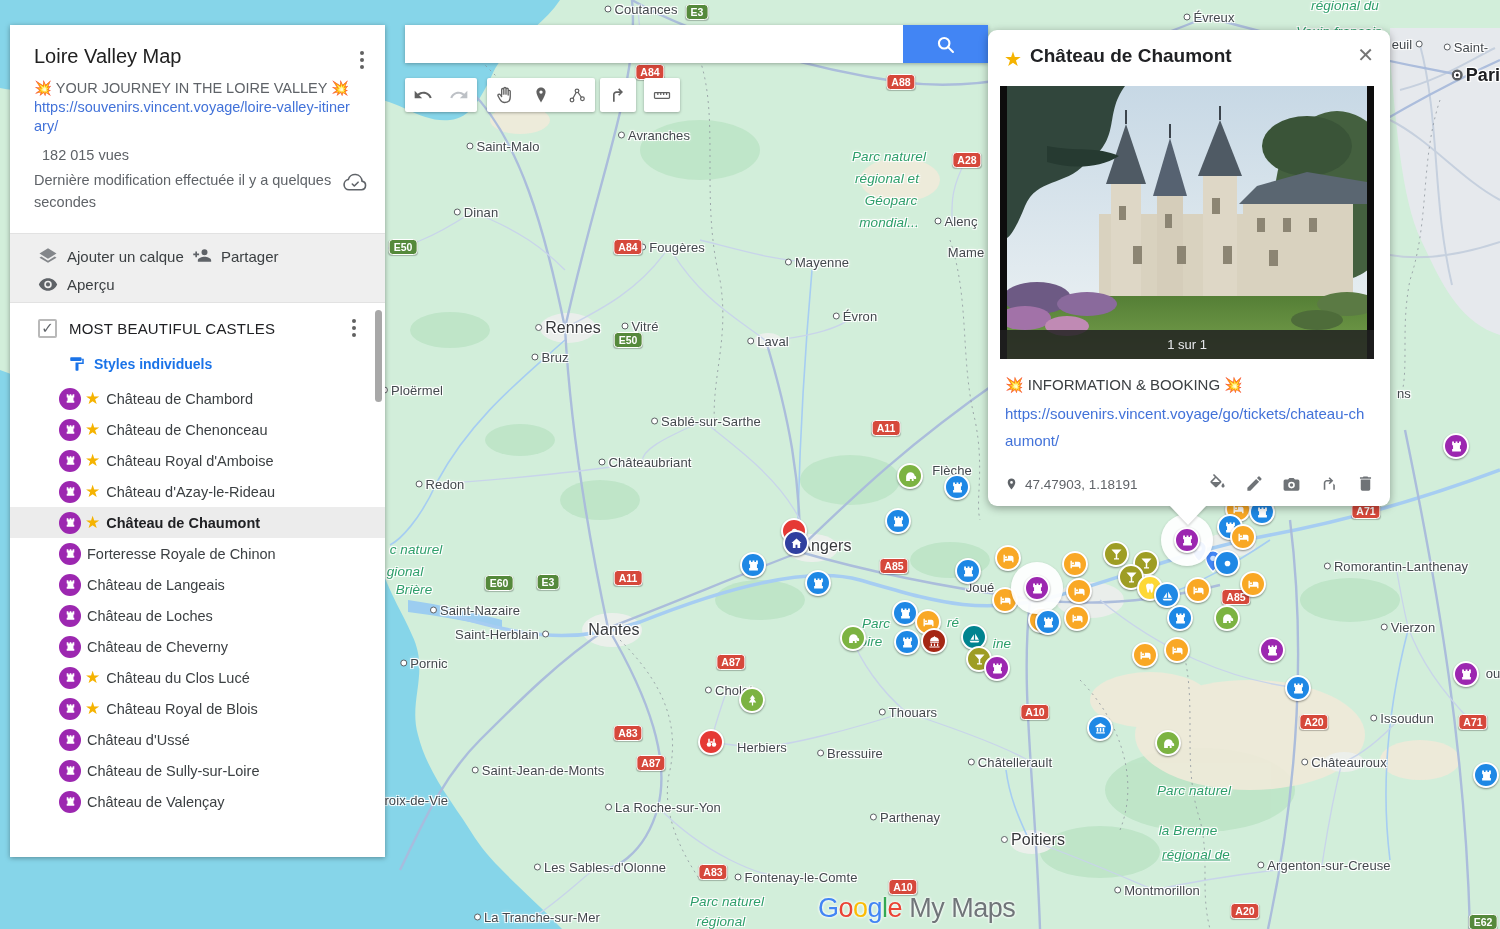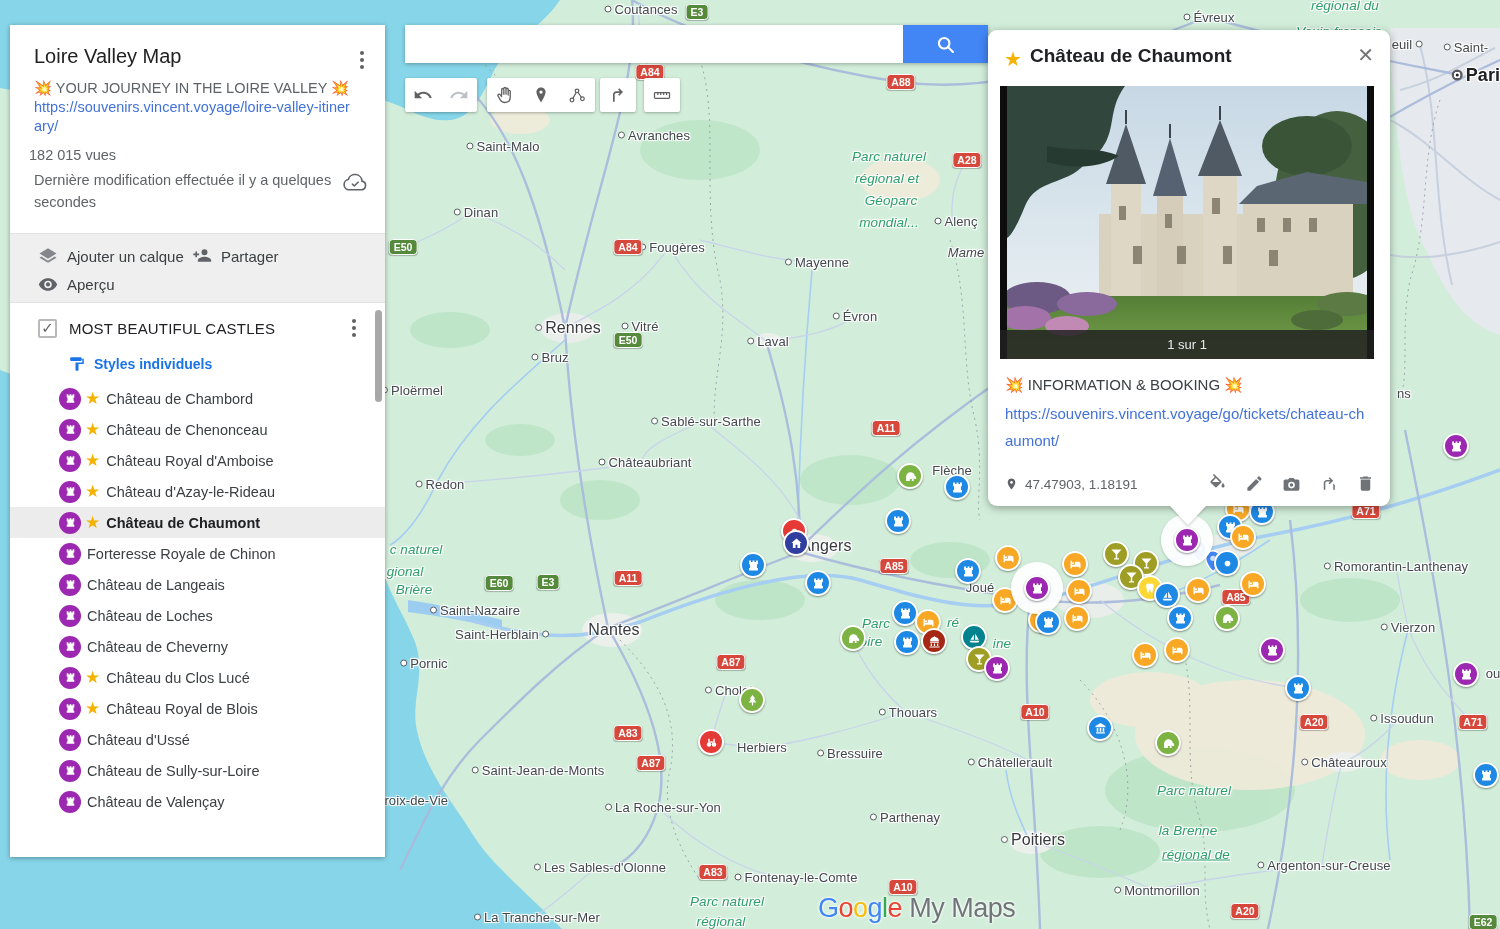--- a/index.html
+++ b/index.html
@@ -49,21 +49,21 @@
   
   #sidebar{position:absolute;left:10px;top:25px;width:375px;height:832px;background:#fff;z-index:11;
       box-shadow:0 1px 5px rgba(0,0,0,.35);}
   #sb-title{position:absolute;left:24px;top:20px;font-size:20px;color:#212121;}
   .kebab{position:absolute;width:18px;height:22px;display:flex;flex-direction:column;
       align-items:center;justify-content:center;gap:3px;cursor:pointer;}
   .kebab i{width:4px;height:4px;border-radius:50%;background:#616161;}
   #sb-kebab{right:14px;top:24px;}
   #sb-desc{position:absolute;left:24px;top:54px;width:322px;font-size:14.5px;color:#5f6368;line-height:19px;}
   #sb-desc a{color:#4272d9;text-decoration:none;word-break:break-all;line-height:19px;}
-  #sb-views{position:absolute;left:19px;top:122px;font-size:14.5px;color:#5f6368;}
+  #sb-views{position:absolute;left:32px;top:122px;font-size:14.5px;color:#5f6368;}
   #sb-mod{position:absolute;left:24px;top:144px;width:306px;font-size:14.5px;color:#5f6368;line-height:22px;}
   #cloud-ic{position:absolute;right:18px;top:146px;}
   #sb-actions{position:absolute;left:0;top:208px;width:100%;height:68px;background:#efefef;
       border-top:1px solid #e2e2e2;border-bottom:1px solid #e2e2e2;}
   .act{position:absolute;display:flex;align-items:center;gap:9px;font-size:15px;color:#3c4043;cursor:pointer;}
   .act svg{width:20px;height:20px;fill:#5f6368;}
   #act-layer{left:28px;top:12px;} #act-share{left:182px;top:12px;} #act-preview{left:28px;top:40px;}
   #layer-head{position:absolute;left:28px;top:294px;display:flex;align-items:center;gap:12px;}
   #layer-cb{width:15px;height:15px;border:2px solid #b9b9b9;border-radius:2px;background:#fff;
       color:#5f6368;font-size:15px;line-height:13px;text-align:center;cursor:pointer;font-weight:bold;}
@@ -277,21 +277,21 @@
       <div class="lbl p" style="left: 1339px; top: 31px;">Vexin français</div>
       <div class="lbl" style="left: 1407px; top: 44px;">euil<span class="ldot r"></span></div>
       <div class="lbl" style="left: 1466px; top: 47px;"><span class="ldot"></span>Saint-</div>
       <div class="lbl cap" style="left: 1481px; top: 75px;"><span class="ldot"></span>Paris</div>
       <div class="lbl" style="left: 503px; top: 146px;"><span class="ldot"></span>Saint-Malo</div>
       <div class="lbl" style="left: 654px; top: 135px;"><span class="ldot"></span>Avranches</div>
       <div class="lbl" style="left: 476px; top: 212px;"><span class="ldot"></span>Dinan</div>
       <div class="lbl" style="left: 672px; top: 247px;"><span class="ldot"></span>Fougères</div>
       <div class="lbl" style="left: 817px; top: 262px;"><span class="ldot"></span>Mayenne</div>
       <div class="lbl" style="left: 956px; top: 221px;"><span class="ldot"></span>Alenç</div>
-      <div class="lbl" style="left: 966px; top: 252px; font-style: italic;">Mame</div>
+      <div class="lbl" style="left: 966px; top: 252px;">Mame</div>
       <div class="lbl p" style="left: 889px; top: 156px;">Parc naturel</div>
       <div class="lbl p" style="left: 887px; top: 178px;">régional et</div>
       <div class="lbl p" style="left: 891px; top: 200px;">Géoparc</div>
       <div class="lbl p" style="left: 889px; top: 222px;">mondial...</div>
       <div class="lbl b" style="left: 568px; top: 328px;"><span class="ldot"></span>Rennes</div>
       <div class="lbl" style="left: 640px; top: 326px;"><span class="ldot"></span>Vitré</div>
       <div class="lbl" style="left: 550px; top: 357px;"><span class="ldot"></span>Bruz</div>
       <div class="lbl" style="left: 855px; top: 316px;"><span class="ldot"></span>Évron</div>
       <div class="lbl" style="left: 768px; top: 341px;"><span class="ldot"></span>Laval</div>
       <div class="lbl" style="left: 412px; top: 390px;"><span class="ldot"></span>Ploërmel</div>

